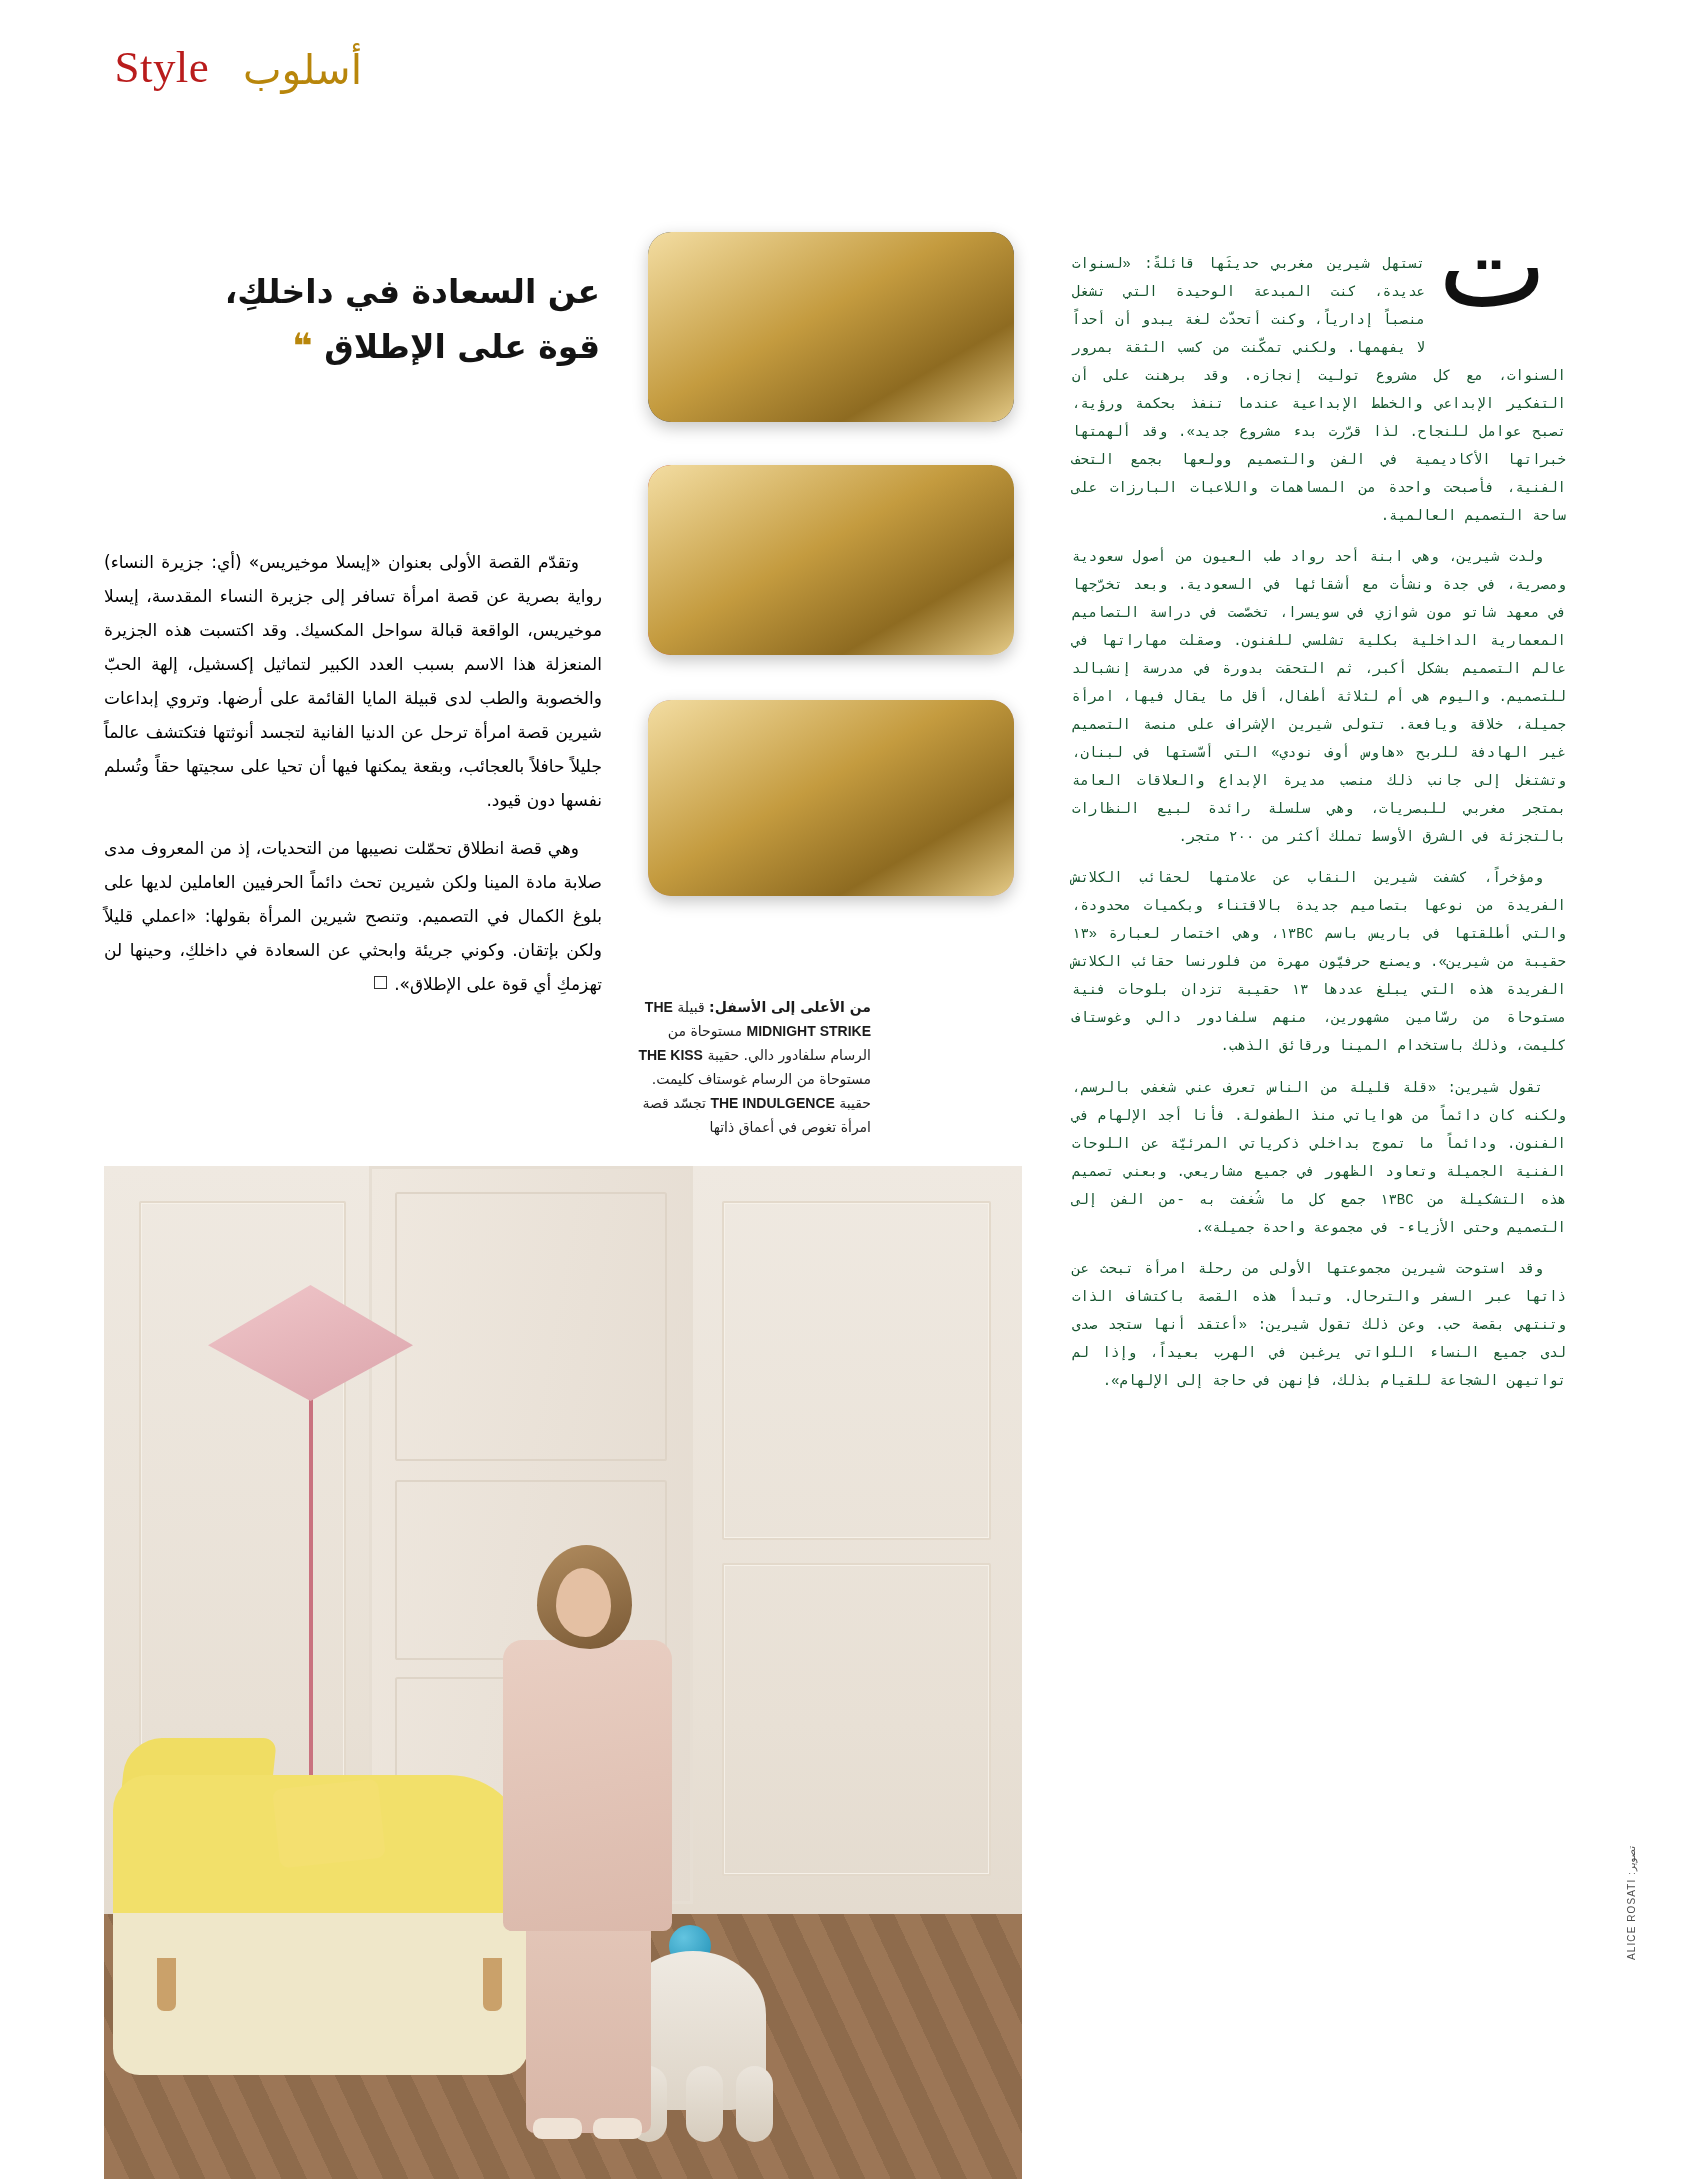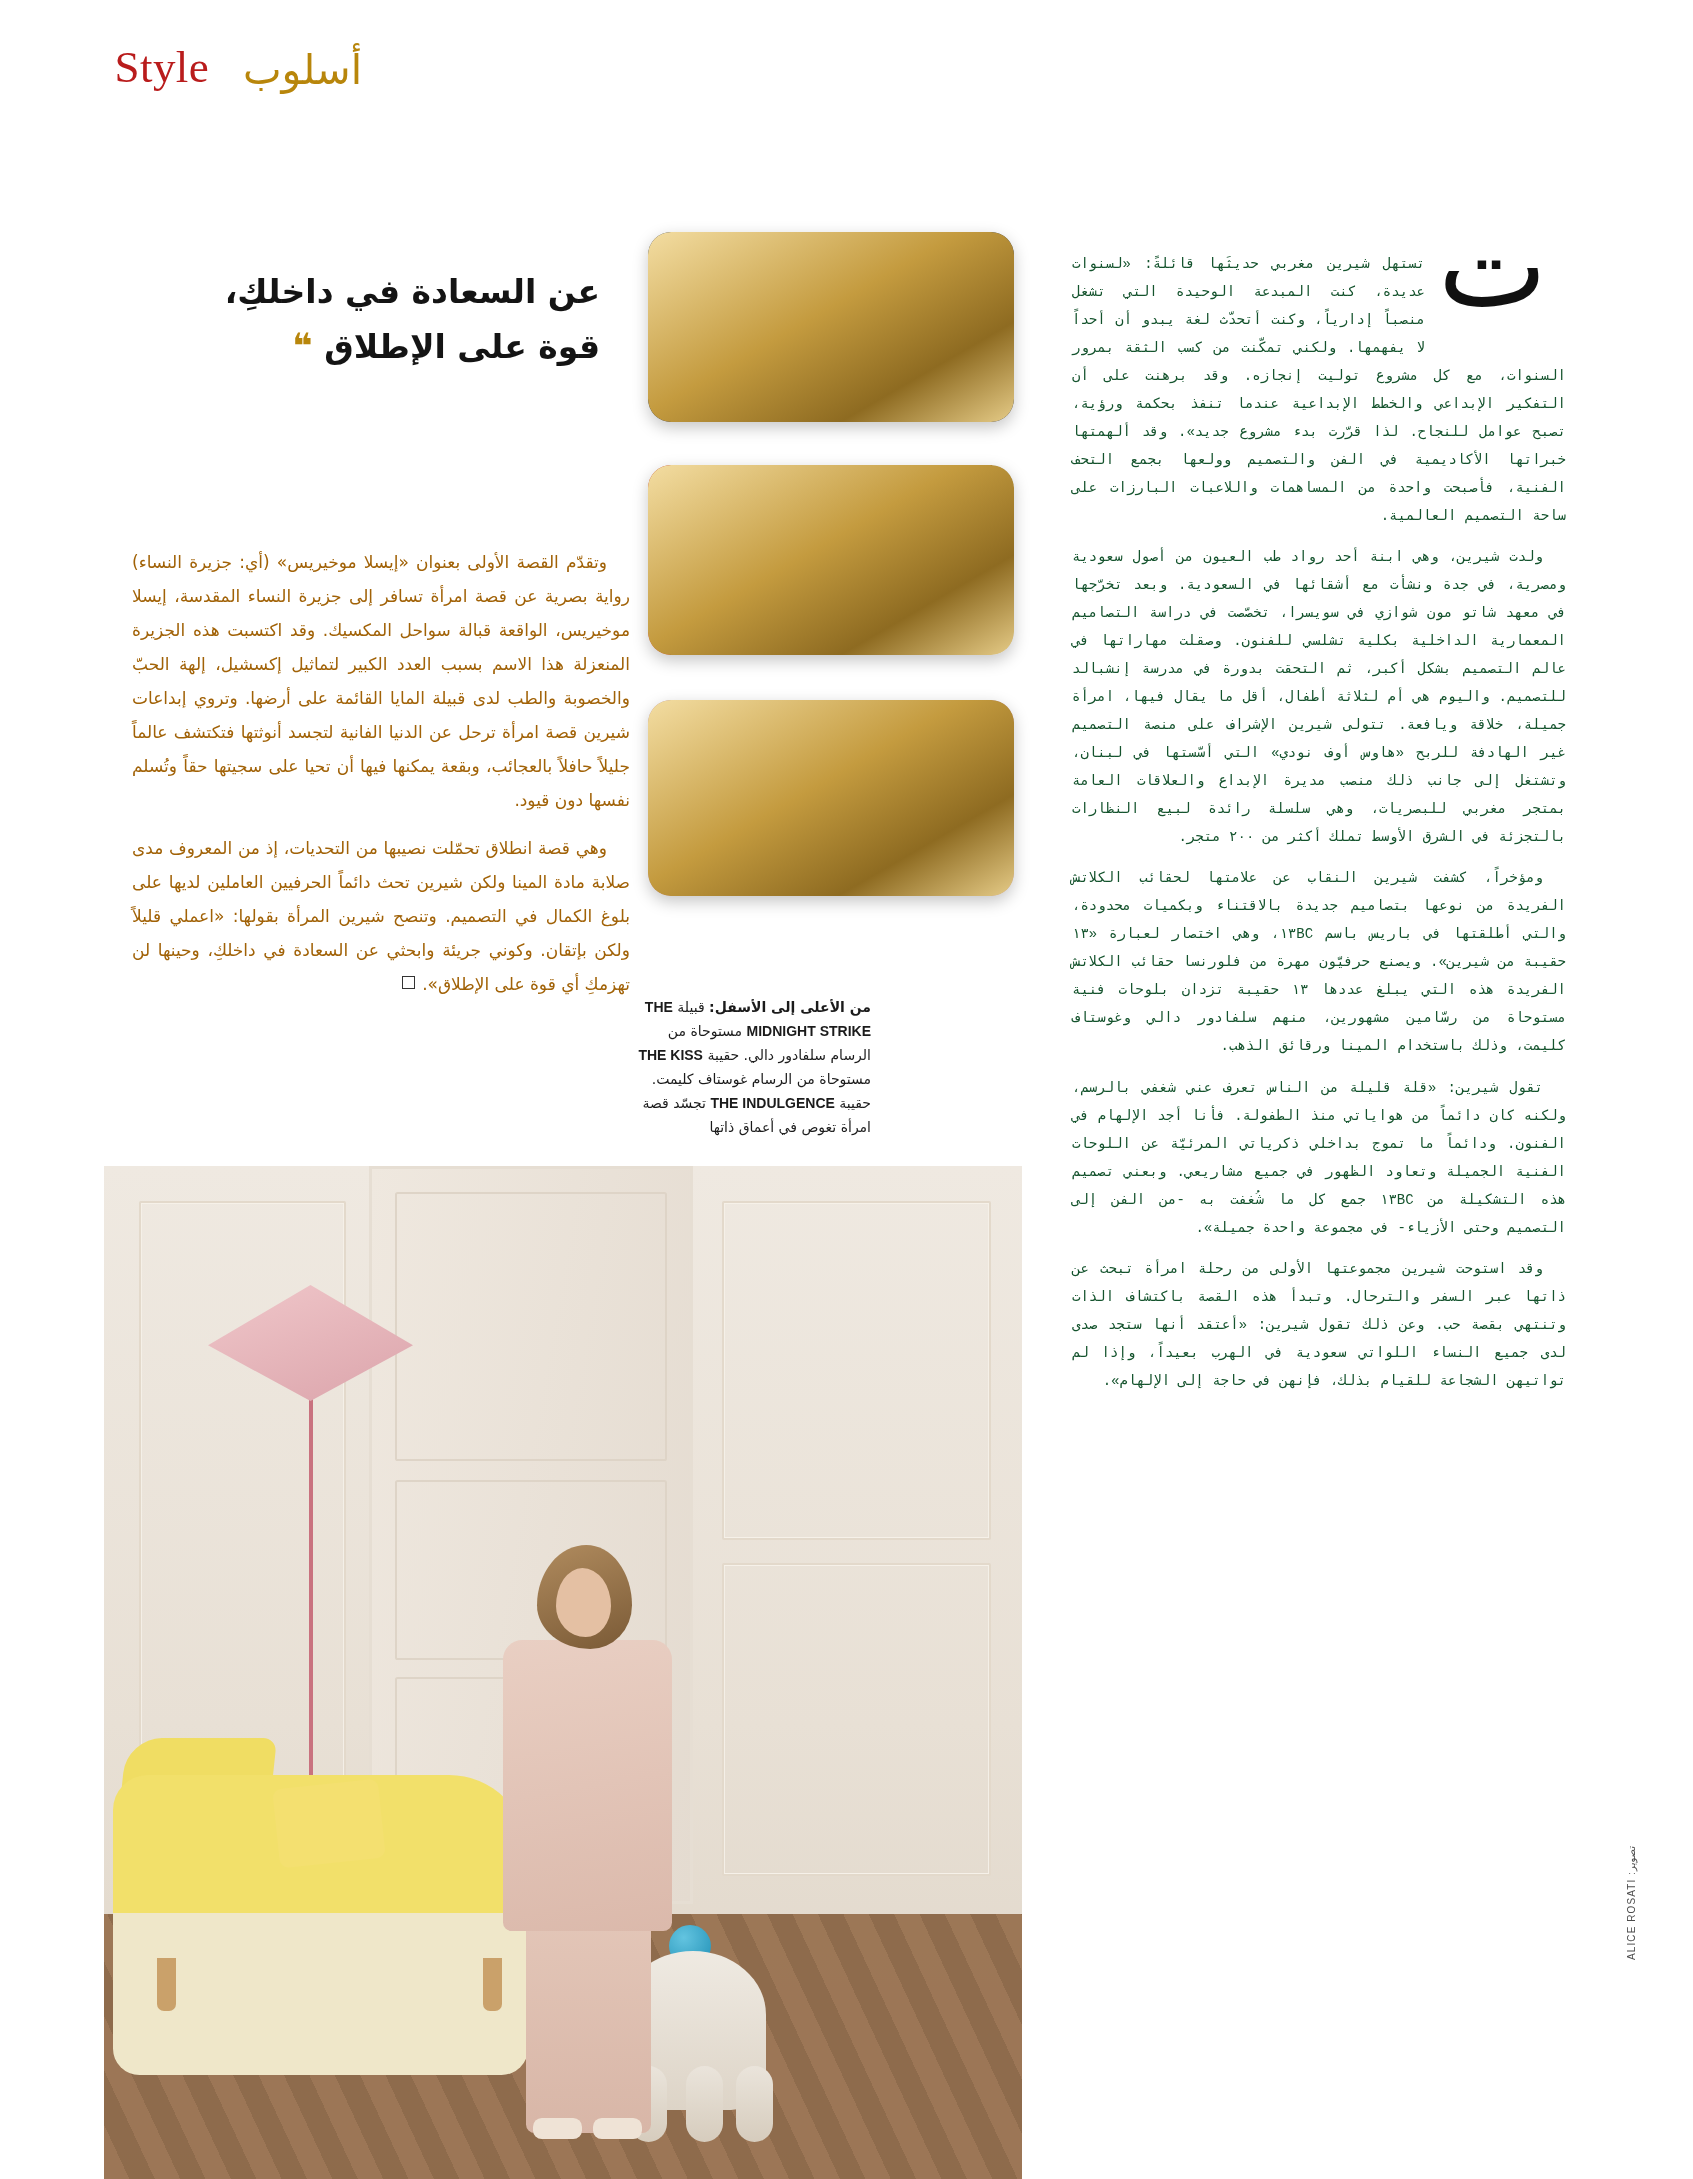--- a/index.html
+++ b/index.html
@@ -70,22 +70,21 @@
   .col-left {
     position: absolute;
     top: 545px;
     left: 104px;
     width: 498px;
     direction: rtl;
     text-align: justify;
     font-family: "DejaVu Sans", sans-serif;
     font-size: 17px;
     line-height: 2.0;
-    color: #a16207;
-    margin-left: 28px;
+    color: #000000;
   }
   .col-left p { margin: 0 0 14px 0; text-indent: 23px; }
   .col-left p.last { }
   .endmark {
     display: inline-block;
     width: 11.5px;
     height: 11.5px;
     border: 1.4px solid #333;
     margin-right: 7px;
     vertical-align: 0.9px;
@@ -433,21 +432,21 @@
   <span class="en">THE INDULGENCE</span>
   <span>تجسّد قصة امرأة تغوص في أعماق ذاتها</span>
 </div>
 
 <div class="dropcap">ت</div>
 <div class="col-right">
   <p class="first"><span class="shape-dropcap"></span><span>تستهل شيرين مغربي حديثَها قائلةً: «لسنوات عديدة، كنت المبدعة الوحيدة التي تشغل منصباً إدارياً، وكنت أتحدّث لغة يبدو أن أحداً لا يفهمها. ولكني تمكّنت من كسب الثقة بمرور السنوات، مع كل مشروع توليت إنجازه. وقد برهنت على أن التفكير الإبداعي والخطط الإبداعية عندما تنفذ بحكمة ورؤية، تصبح عوامل للنجاح. لذا قرّرت بدء مشروع جديد». وقد ألهمتها خبراتها الأكاديمية في الفن والتصميم وولعها بجمع التحف الفنية، فأصبحت واحدة من المساهمات واللاعبات البارزات على ساحة التصميم العالمية.</span></p>
   <p>ولدت شيرين، وهي ابنة أحد رواد طب العيون من أصول سعودية ومصرية، في جدة ونشأت مع أشقائها في السعودية. وبعد تخرّجها في معهد شاتو مون شوازي في سويسرا، تخصّصت في دراسة التصاميم المعمارية الداخلية بكلية تشلسي للفنون. وصقلت مهاراتها في عالم التصميم بشكل أكبر، ثم التحقت بدورة في مدرسة إنشبالد للتصميم. واليوم هي أم لثلاثة أطفال، أقل ما يقال فيها، امرأة جميلة، خلاقة ويافعة. تتولى شيرين الإشراف على منصة التصميم غير الهادفة للربح «هاوس أوف نودي» التي أسّستها في لبنان، وتشتغل إلى جانب ذلك منصب مديرة الإبداع والعلاقات العامة بمتجر مغربي للبصريات، وهي سلسلة رائدة لبيع النظارات بالتجزئة في الشرق الأوسط تملك أكثر من ٢٠٠ متجر.</p>
   <p>ومؤخراً، كشفت شيرين النقاب عن علامتها لحقائب الكلاتش الفريدة من نوعها بتصاميم جديدة بالاقتناء وبكميات محدودة، والتي أطلقتها في باريس باسم ١٣BC، وهي اختصار لعبارة «١٣ حقيبة من شيرين». ويصنع حرفيّون مهرة من فلورنسا حقائب الكلاتش الفريدة هذه التي يبلغ عددها ١٣ حقيبة تزدان بلوحات فنية مستوحاة من رسّامين مشهورين، منهم سلفادور دالي وغوستاف كليمت، وذلك باستخدام المينا ورقائق الذهب.</p>
   <p>تقول شيرين: «قلة قليلة من الناس تعرف عني شغفي بالرسم، ولكنه كان دائماً من هواياتي منذ الطفولة. فأنا أجد الإلهام في الفنون. ودائماً ما تموج بداخلي ذكرياتي المرئيّة عن اللوحات الفنية الجميلة وتعاود الظهور في جميع مشاريعي. وبعني تصميم هذه التشكيلة من ١٣BC جمع كل ما شُغفت به -من الفن إلى التصميم وحتى الأزياء- في مجموعة واحدة جميلة».</p>
-  <p>وقد استوحت شيرين مجموعتها الأولى من رحلة امرأة تبحث عن ذاتها عبر السفر والترحال. وتبدأ هذه القصة باكتشاف الذات وتنتهي بقصة حب. وعن ذلك تقول شيرين: «أعتقد أنها ستجد صدى لدى جميع النساء اللواتي سعودية في الهرب بعيداً، وإذا لم تواتيهن الشجاعة للقيام بذلك، فإنهن في حاجة إلى الإلهام».</p>
+  <p>وقد استوحت شيرين مجموعتها الأولى من رحلة امرأة تبحث عن ذاتها عبر السفر والترحال. وتبدأ هذه القصة باكتشاف الذات وتنتهي بقصة حب. وعن ذلك تقول شيرين: «أعتقد أنها ستجد صدى لدى جميع النساء اللواتي يرغبن في الهرب بعيداً، وإذا لم تواتيهن الشجاعة للقيام بذلك، فإنهن في حاجة إلى الإلهام».</p>
 </div>
 
 <div class="photo">
   <div class="ph-wall"></div>
   <div class="ph-panel" style="top:35px;left:35px;width:203px;height:670px"></div>
   <div class="ph-panel" style="top:35px;left:618px;width:265px;height:335px"></div>
   <div class="ph-panel" style="top:397px;left:618px;width:265px;height:309px"></div>
   <div class="ph-door">
     <div class="dp" style="top:23px;left:23px;right:23px;height:265px"></div>
     <div class="dp" style="top:311px;left:23px;right:23px;height:176px"></div>

